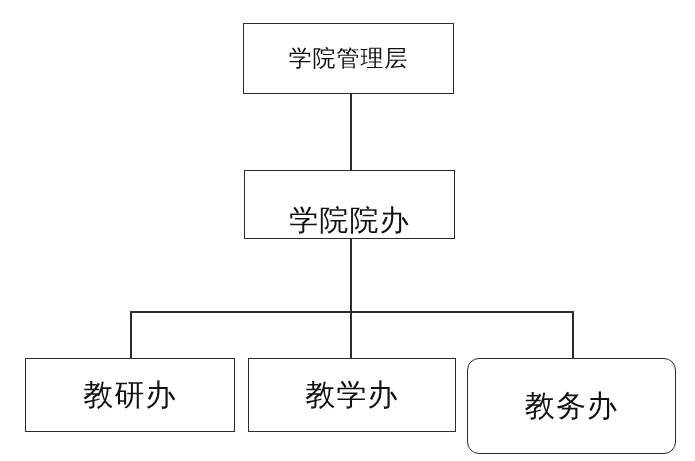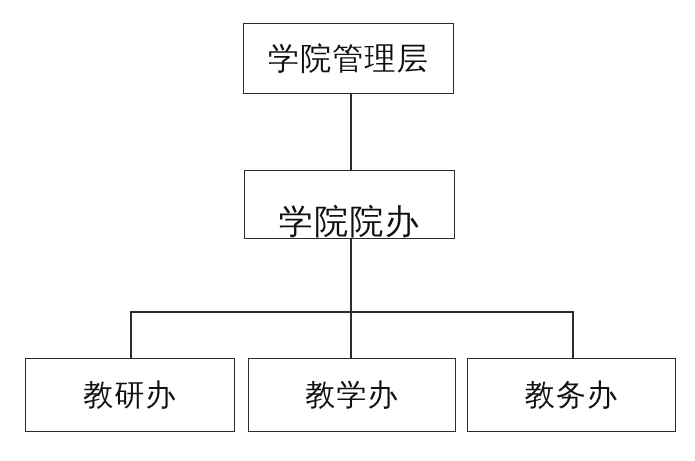--- a/index.html
+++ b/index.html
@@ -28,28 +28,28 @@
   }
   .node-label {
     font-family: "DejaVu Serif", "Liberation Serif", serif;
     color: #111111;
     white-space: nowrap;
     letter-spacing: 0.04em;
     line-height: 1;
   }
   
   #node-top      { left: 243px; top: 23px;  width: 211px; height: 71px; }
-  #node-top .node-label      { font-size: 31px; }
+  #node-top .node-label      { font-size: 23px; }
 
   #node-office   { left: 244px; top: 170px; width: 211px; height: 69px; }
-  #node-office .node-label   { font-size: 34px; margin-top: 32px; }
+  #node-office .node-label   { font-size: 29px; margin-top: 32px; }
 
   #node-research { left: 25px;  top: 358px; width: 210px; height: 74px; }
   #node-teaching { left: 248px; top: 358px; width: 208px; height: 74px; }
-  #node-academic { left: 467px; top: 358px; width: 209px; height: 74px; }
+  #node-academic { left: 467px; top: 358px; width: 209px; height: 96px; border-radius: 12px; }
   #node-research .node-label,
   #node-teaching .node-label,
   #node-academic .node-label { font-size: 30px; }
 
   
   .conn {
     position: absolute;
     background: #2b2b2b;
     z-index: 1;
   }

